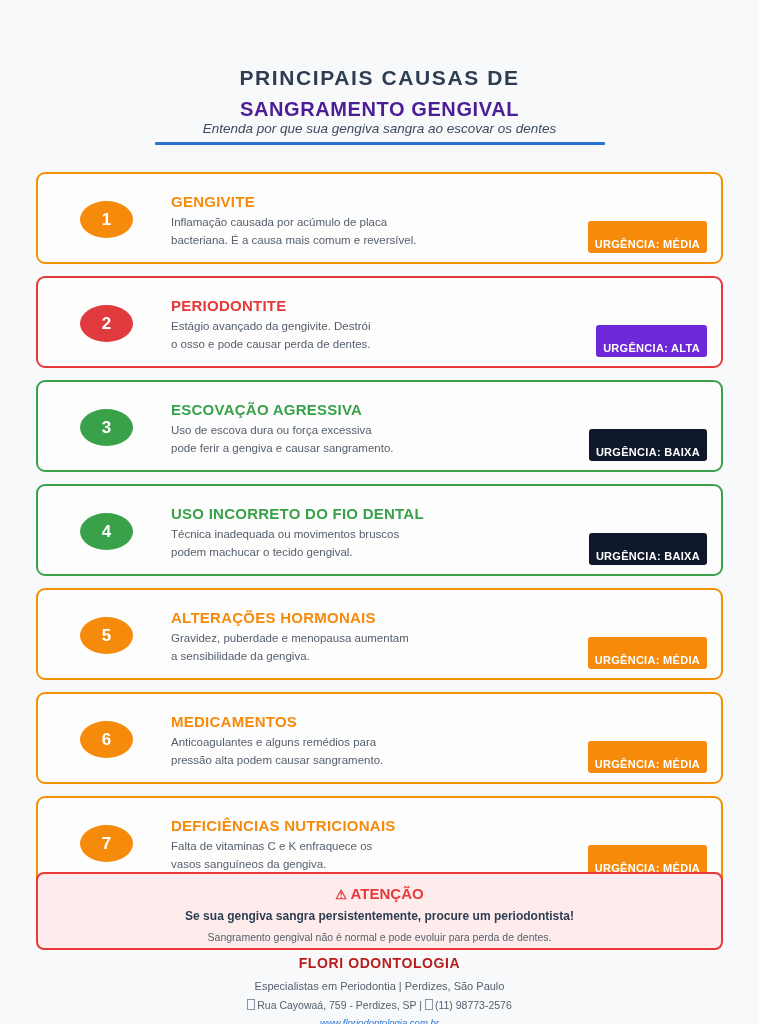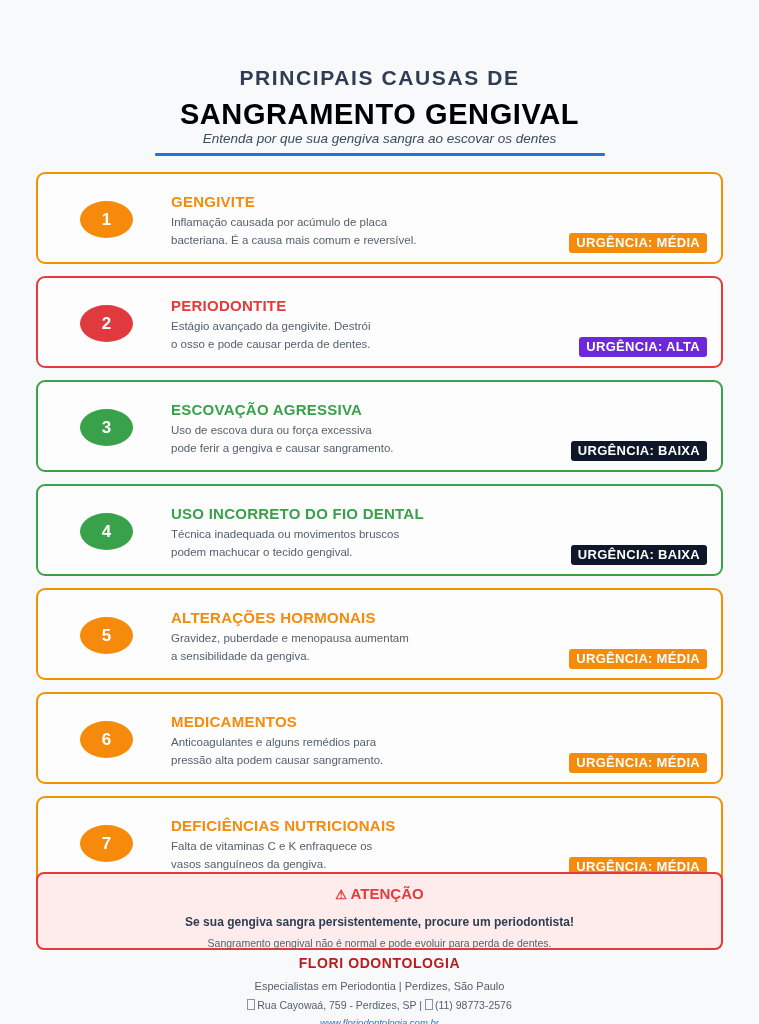--- a/index.html
+++ b/index.html
@@ -22,24 +22,24 @@
     text-align: center;
   }
   .header-kicker {
     font-size: 21px;
     font-weight: bold;
     letter-spacing: 1.6px;
     color: #2e3d52;
     line-height: 1.1;
   }
   .header-title {
-    font-size: 29px;
+    font-size: 20px;
     font-weight: bold;
     letter-spacing: 0.6px;
-    color: #000000;
+    color: #4c1d95;
     line-height: 1.15;
     margin-top: 9px;
     text-align: center;
   }
   .header-sub {
     font-size: 13.5px;
     font-style: italic;
     color: #3d4b5e;
     line-height: 1.2;
   }
@@ -113,23 +113,23 @@
     color: #55606d;
     line-height: 1.5;
     margin-top: 4px;
     white-space: pre-line;
   }
 
   .badge {
     position: absolute;
     right: 14px;
     bottom: 9px;
-    padding: 3px 7px 3px 7px;
+    padding: 17px 7px 3px 7px;
     border-radius: 3px;
-    font-size: 13px;
+    font-size: 11px;
     font-weight: bold;
     letter-spacing: 0.3px;
     color: #ffffff;
     background: #f58a0b;
     line-height: 1.1;
     white-space: nowrap;
   }
   .card.urg-alta  .badge { background: #6d28d9; }
   .card.urg-baixa .badge { background: #0f172a; }
   .card.urg-media .badge { background: #f58a0b; }
@@ -155,21 +155,21 @@
     line-height: 1.15;
   }
   .attention-warn-icon {
     font-size: 13px;
     color: #e8393a;
   }
   .attention-main {
     font-size: 12px;
     font-weight: bold;
     color: #2e3d52;
-    margin-top: 12px;
+    margin-top: 6px;
     line-height: 1.2;
   }
   .attention-note {
     font-size: 10.5px;
     color: #55606d;
     margin-top: 8px;
     line-height: 1.2;
   }
 
   

